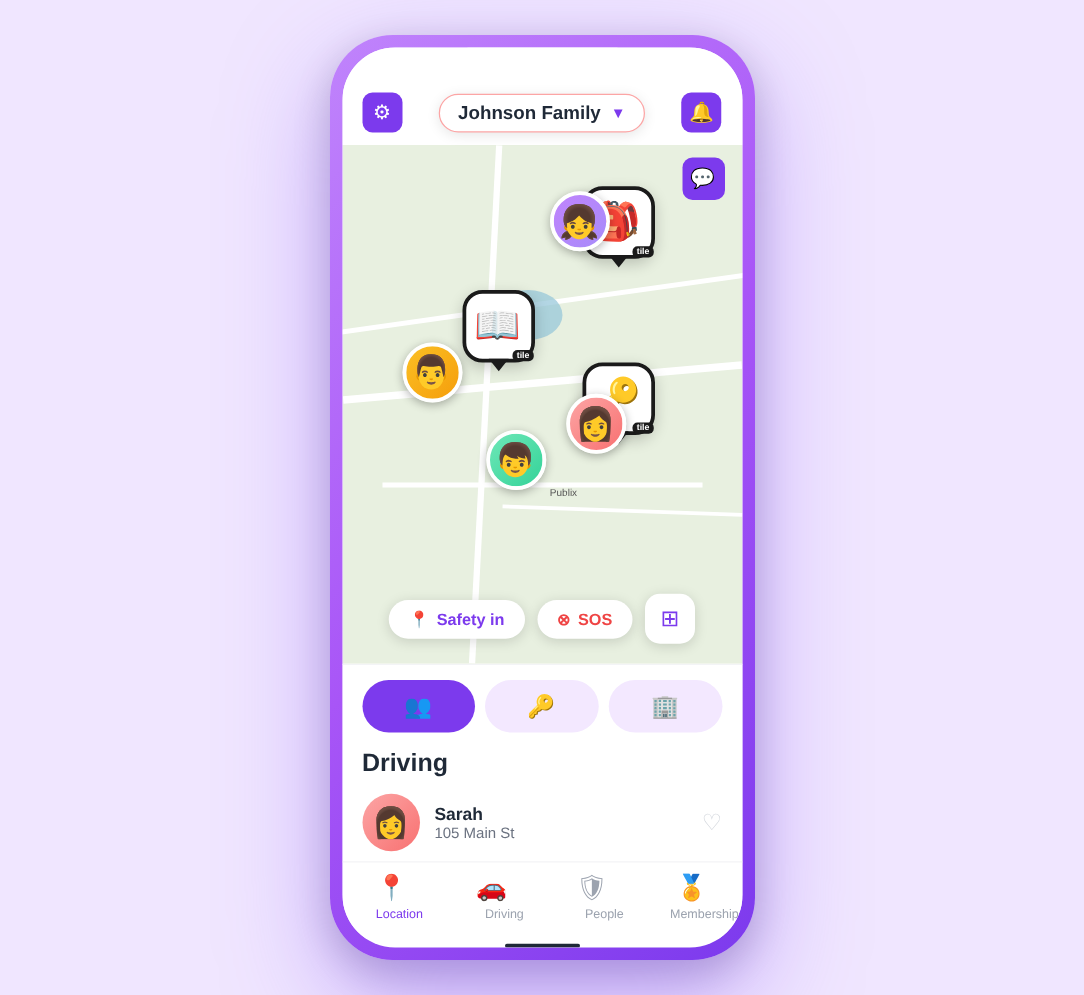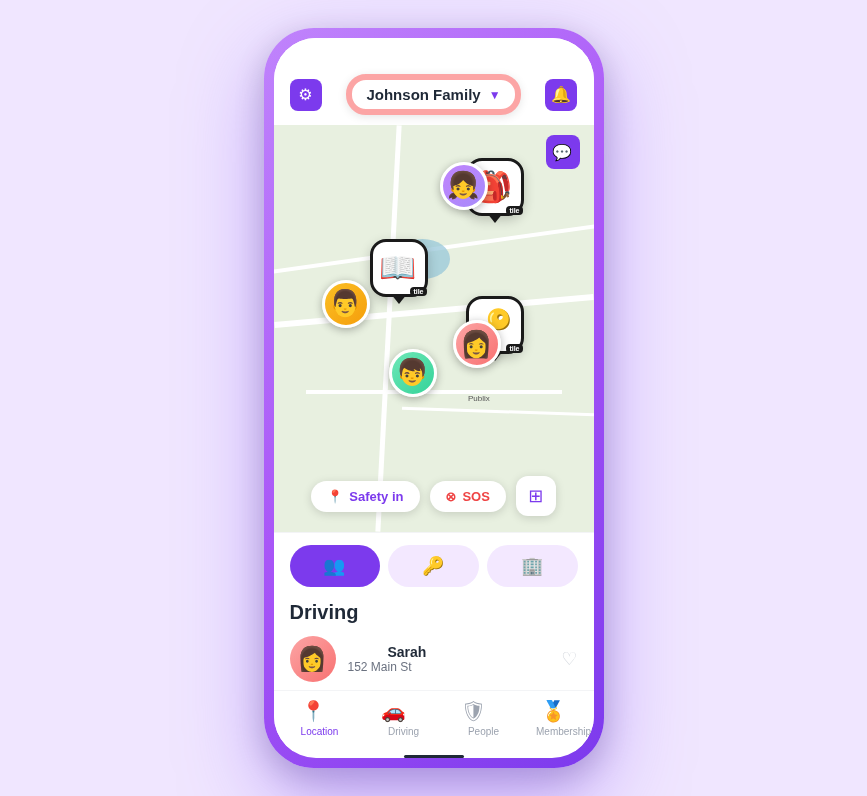--- a/index.html
+++ b/index.html
@@ -71,21 +71,21 @@
     }
 
     .header-family-selector {
       display: flex;
       align-items: center;
       gap: 8px;
       background: #fff;
       border-radius: 20px;
       padding: 6px 14px;
       box-shadow: 0 2px 10px rgba(0,0,0,0.1);
-      border: 6px solid #fca5a5;
+      border: 1px solid #fca5a5;
     }
 
     .family-name {
       font-size: 15px;
       font-weight: 600;
       color: #1f2937;
     }
 
     .chevron-down {
       color: #7c3aed;
@@ -321,21 +321,21 @@
       border-radius: 50%;
       background: #d1c4e9;
       overflow: hidden;
       display: flex;
       align-items: center;
       justify-content: center;
       font-size: 22px;
     }
 
     .person-info { flex: 1; }
-    .person-name { font-size: 14px; font-weight: 700; color: #1f2937; margin-left: 40px; }
+    .person-name { font-size: 14px; font-weight: 700; color: #1f2937; }
     .person-address { font-size: 12px; color: #6b7280; }
 
     .person-heart { color: #d1d5db; font-size: 18px; }
 
     
     .nav-bar {
       display: flex;
       padding: 8px 0 14px;
       border-top: 1px solid #f3f4f6;
       background: #fff;
@@ -397,21 +397,21 @@
       <div class="map-bg">
 
         <div class="map-road map-road-h1"></div>
         <div class="map-road map-road-h2"></div>
         <div class="map-road map-road-v1"></div>
         <div class="map-road map-road-d1"></div>
         <div class="map-road map-road-d2"></div>
         <div class="map-water"></div>
 
         <div class="map-label" style="top:32%;left:35%;">Todds Lake</div>
-        <div class="map-label" style="top:66%;left:52%;margin-left:28px;">Publix</div>
+        <div class="map-label" style="top:66%;left:52%;">Publix</div>
 
         <div class="map-chat-icon">
           <span>💬</span>
         </div>
 
         <div class="map-pin" style="position:absolute;top:8%;left:60%;">
           <div class="tile-bubble">
             <span class="emoji-icon">🎒</span>
             <span class="tile-badge">tile</span>
           </div>
@@ -486,21 +486,21 @@
       </div>
 
       <div class="section-title">Driving</div>
 
       <div class="person-row">
         <div class="person-avatar face-4">
           <span style="font-size:24px;">👩</span>
         </div>
         <div class="person-info">
           <div class="person-name">Sarah</div>
-          <div class="person-address">152 Main St</div>
+          <div class="person-address">105 Main St</div>
         </div>
         <div class="person-heart">♡</div>
       </div>
     </div>
 
     <div class="nav-bar">
       <div class="nav-item active">
         <span class="nav-icon">📍</span>
         <span class="nav-label">Location</span>
       </div>

